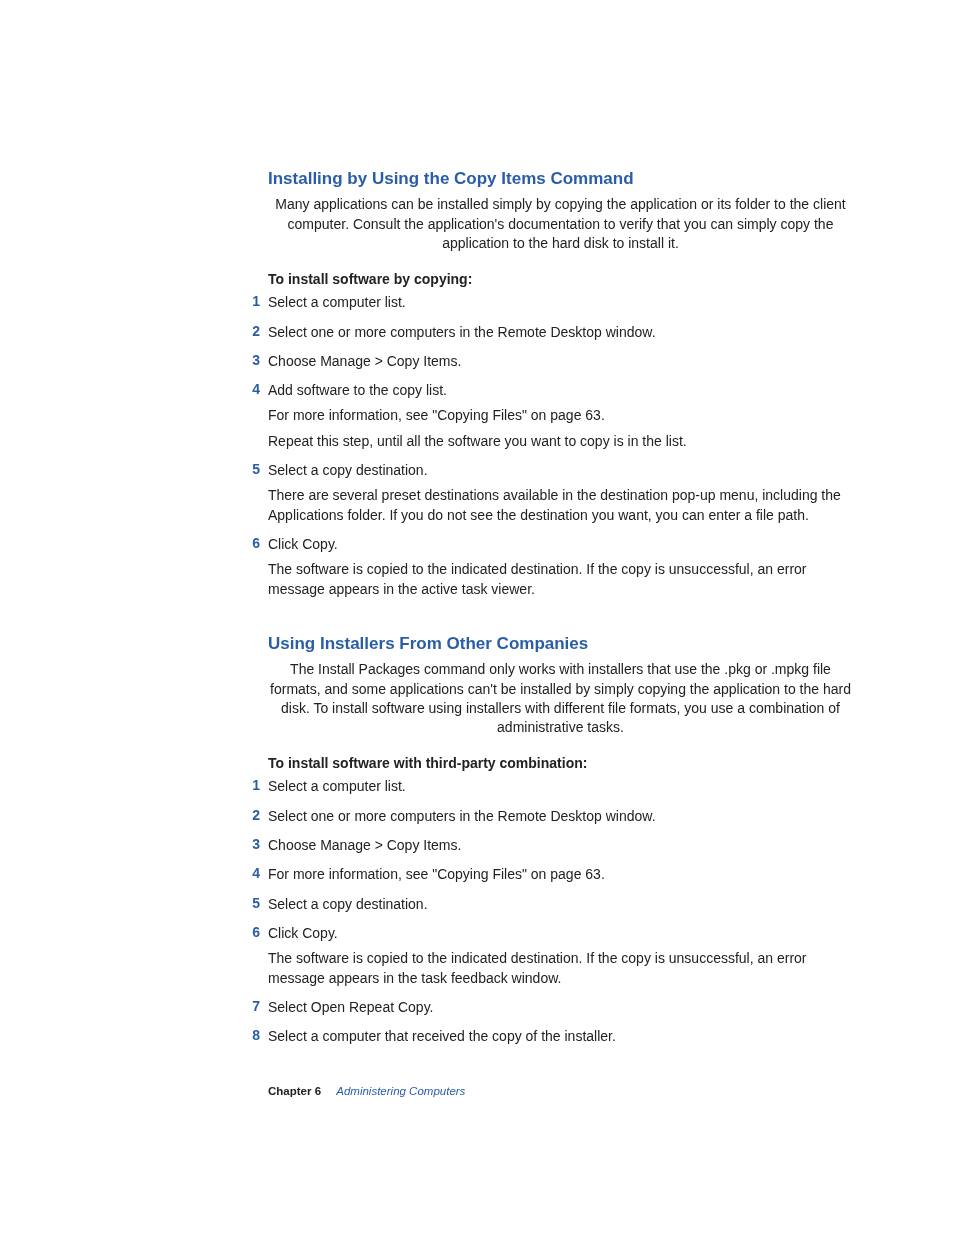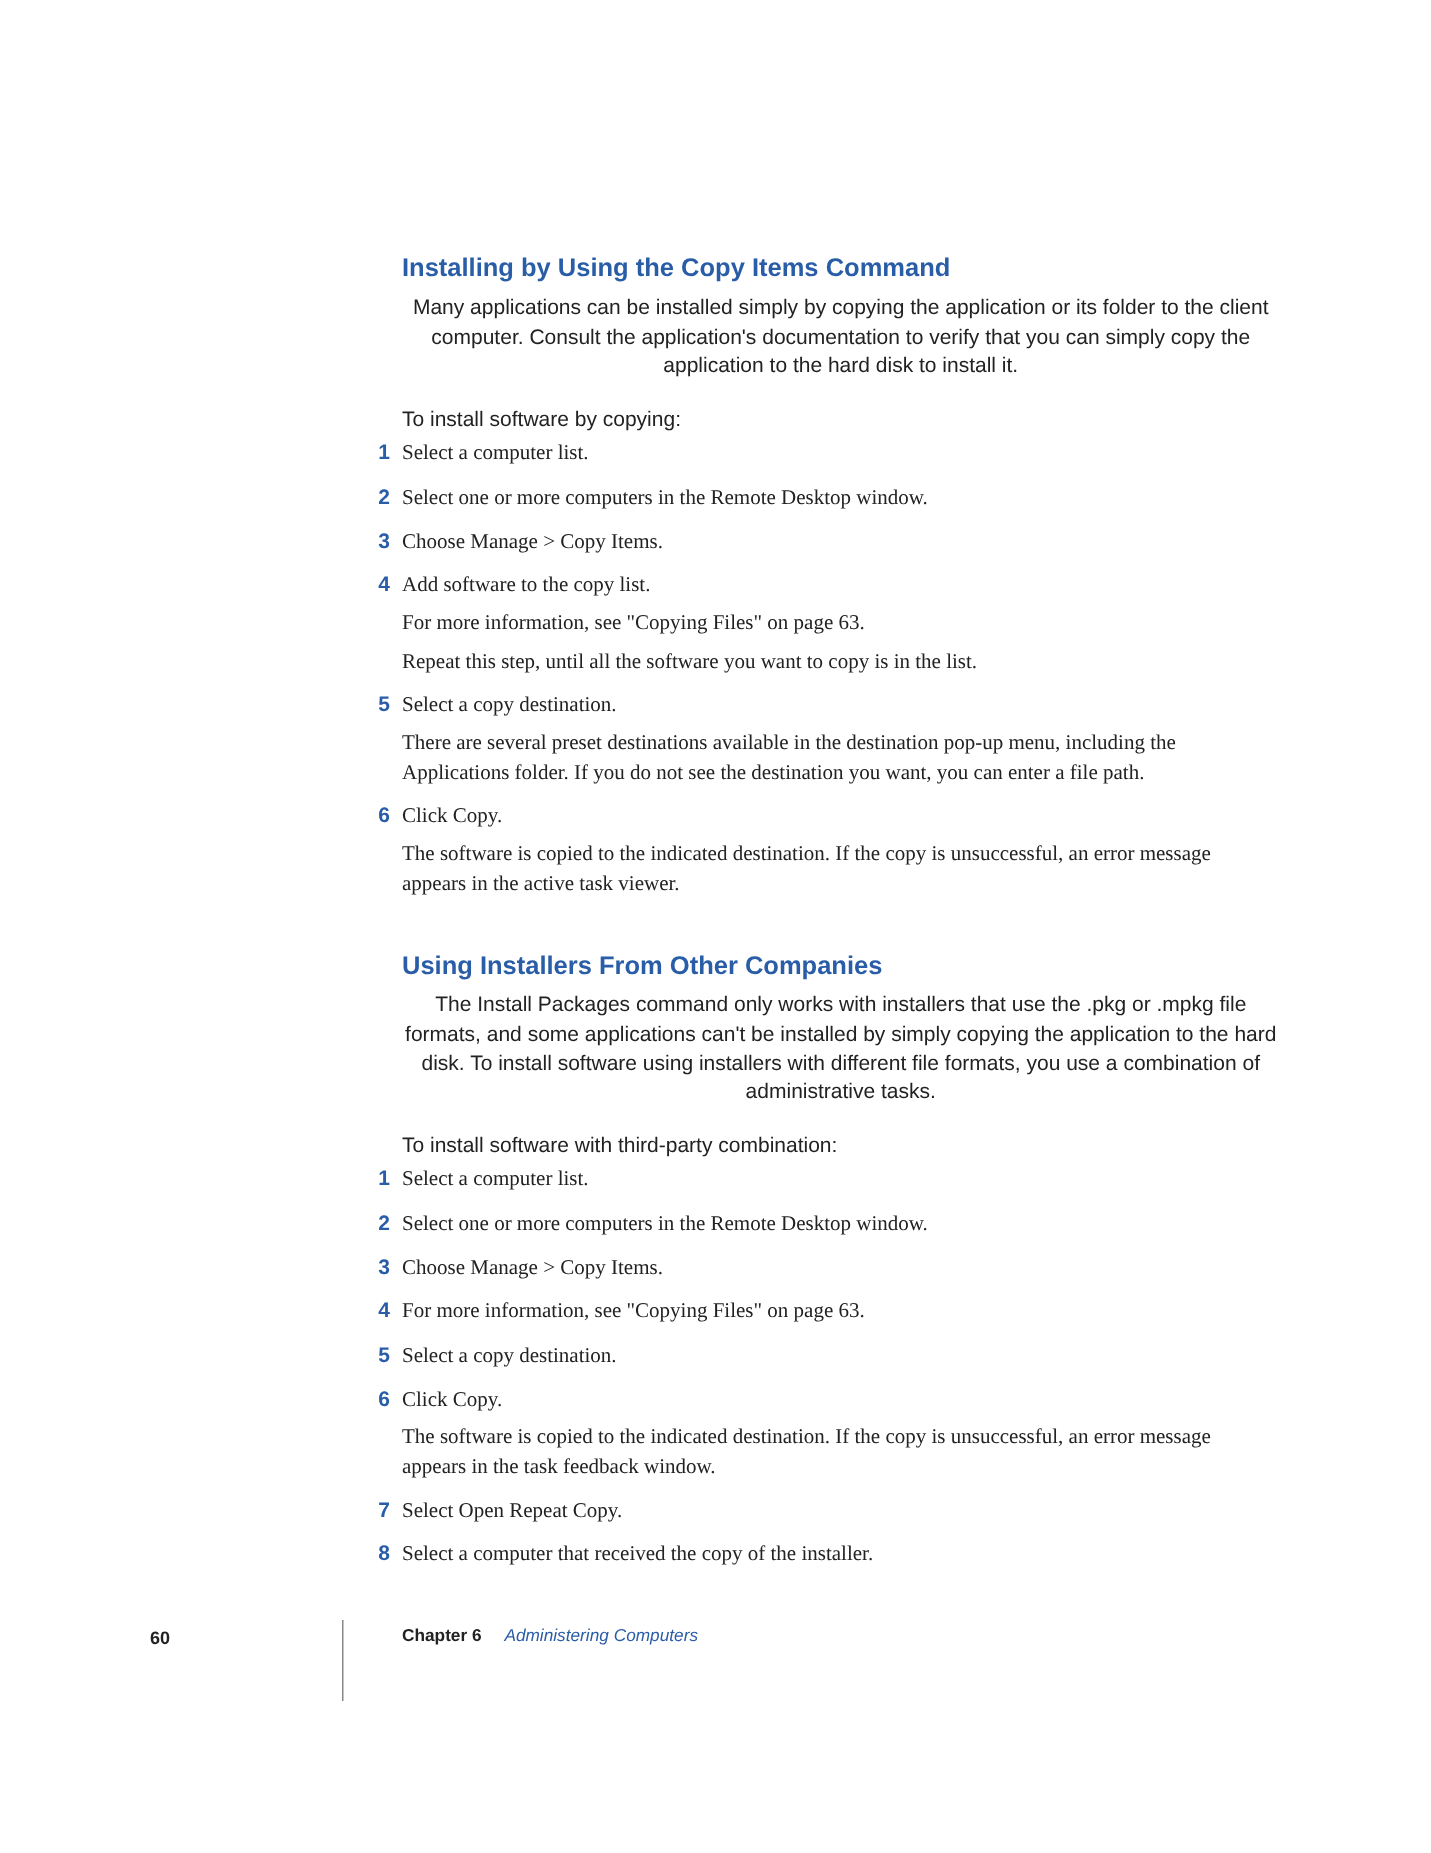--- a/index.html
+++ b/index.html
@@ -31,21 +31,21 @@
   }
   .body-para {
     font-size: 14px;
     line-height: 1.38;
     margin: 0 0 18px 0;
     color: #222;
     text-align: center;
   }
   .sub-head {
     font-size: 14px;
-    font-weight: 400;
+    font-weight: 700;
     margin: 0 0 6px 0;
     color: #222;
   }
   ol.steps {
     list-style: none;
     padding: 0;
     margin: 0 0 26px 0;
   }
   ol.steps > li {
     position: relative;
@@ -60,21 +60,20 @@
     width: 14px;
     text-align: right;
     font-weight: 700;
     font-size: 14px;
     color: #2a5da7;
   }
   .step-body {
     margin-left: 16px;
     font-size: 14px;
     line-height: 1.38;
-    font-family: Liberation Serif, serif;
   }
   .step-body p {
     margin: 0 0 6px 0;
   }
   .step-body p:last-child { margin-bottom: 0; }
   .second-section {
     margin-top: 34px;
   }
   .footer {
     position: absolute;
@@ -223,22 +222,18 @@
           <span class="step-num">8</span>
           <div class="step-body">
             <p>Select a computer that received the copy of the installer.</p>
           </div>
         </li>
       </ol>
     </div>
 
   </div>
 
-  <div class="footer">
-    <span class="page-number">60</span>
-    <span class="footer-sep"></span>
-  </div>
   <div class="footer-chapter">
     <span class="chap">Chapter 6</span>
     <span class="title">Administering Computers</span>
   </div>
 
 </div>
 
 </body></html>

